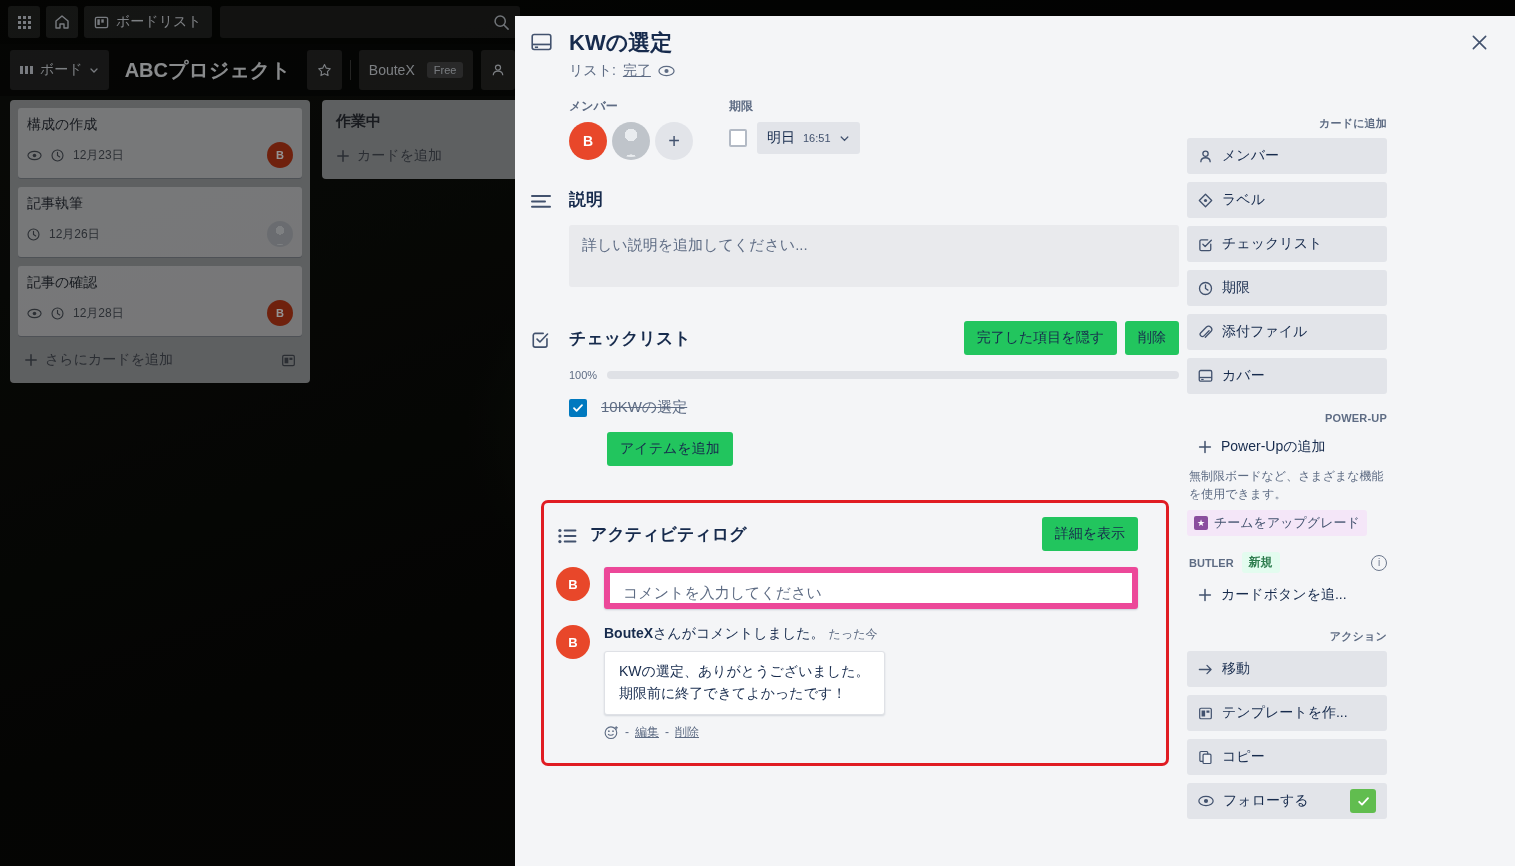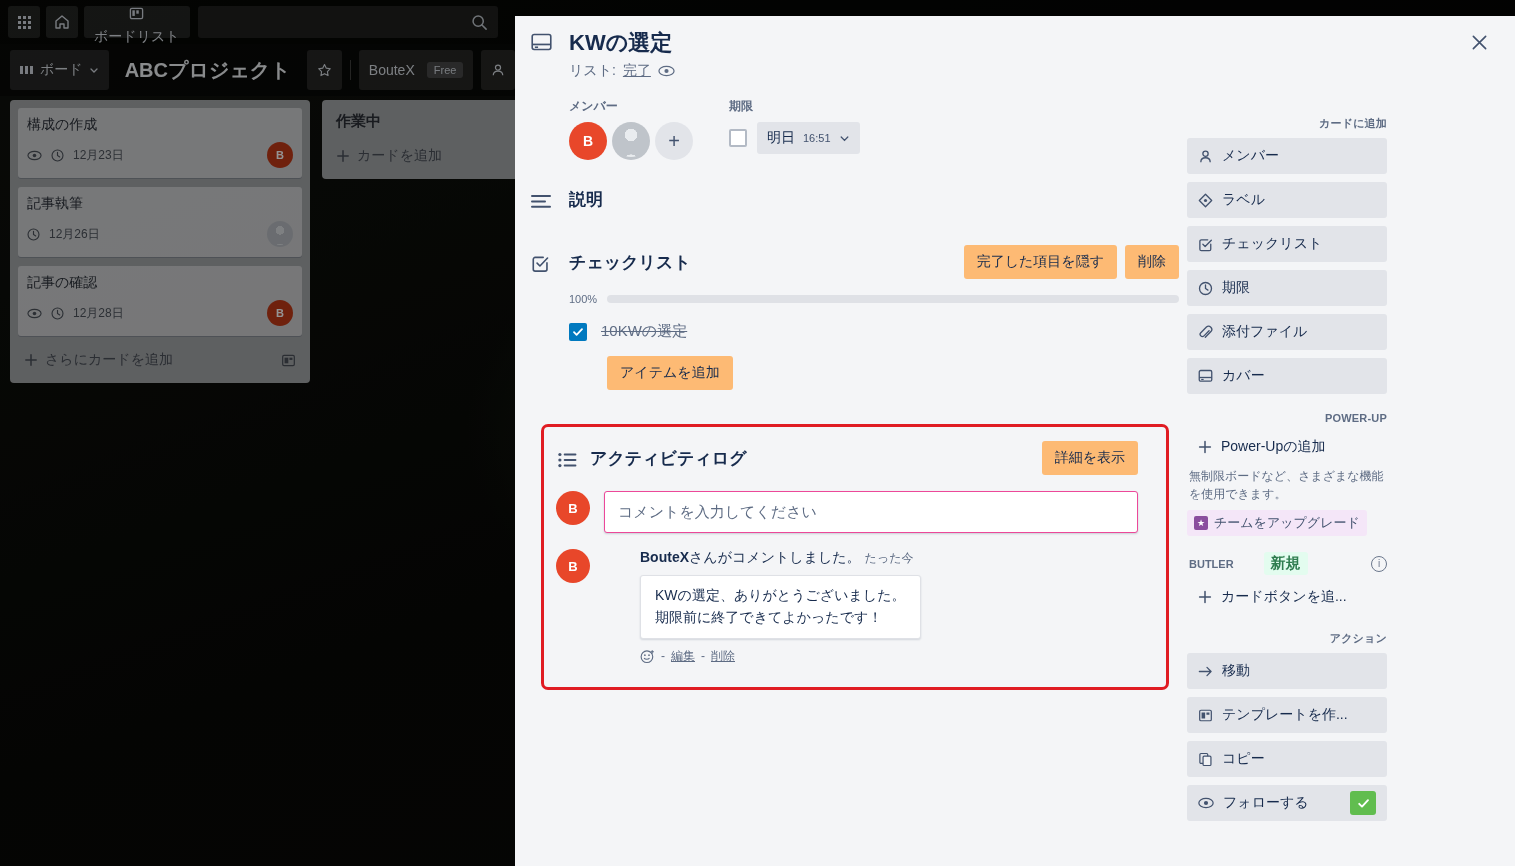--- a/index.html
+++ b/index.html
@@ -30,21 +30,21 @@
   
   #topnav {
     position: absolute; top: 0; left: 0; width: 1515px; height: 44px;
     background: rgba(0,0,0,.55);
     display: flex; align-items: center; padding: 0 8px; gap: 6px;
     z-index: 5;
   }
   .nav-btn {
     height: 32px; border-radius: 3px; background: rgba(255,255,255,.12);
     display: flex; align-items: center; gap: 7px;
-    padding: 0 10px; color: #d8dde3; font-size: 14px; white-space: nowrap; flex-direction: column;
+    padding: 0 10px; color: #d8dde3; font-size: 14px; white-space: nowrap;
   }
   .nav-btn.sq { width: 32px; padding: 0; justify-content: center; }
   #nav-search {
     height: 32px; width: 300px; border-radius: 3px;
     background: rgba(255,255,255,.10);
     display: flex; align-items: center; justify-content: flex-end;
     padding: 0 10px; margin-left: 2px;
   }
   #nav-search .ph { flex: 1; color: #9aa2ab; font-size: 13px; }
   .grid-icon { display: grid; grid-template-columns: repeat(3,3px); gap: 2px; }
@@ -154,21 +154,21 @@
   #due-pill .cv { color: #42526e; font-size: 11px; }
 
   #desc-box {
     margin: 14px 0 0 38px; background: #e9eaed; border-radius: 3px;
     height: 62px; padding: 11px 13px; color: #5e6c84; font-size: 15px;
   }
 
   #checklist-sec { margin-top: 34px; }
   #checklist-sec .sec-head { align-items: center; }
   .btn-grey {
-    background: #fdba74; color: #172b4d; font-size: 14px;
+    background: #22c55e; color: #172b4d; font-size: 14px;
     border-radius: 3px; padding: 8px 13px; white-space: nowrap;
   }
   #cl-progress { display: flex; align-items: center; gap: 10px; margin: 14px 0 0 38px; }
   #cl-pct { font-size: 11px; color: #5e6c84; width: 28px; text-align: right; }
   #cl-bar { flex: 1; height: 8px; border-radius: 4px; background: #dfe1e6; overflow: hidden; }
   #cl-fill { height: 100%; background: #61bd4f; border-radius: 4px; }
   .cl-item { display: flex; align-items: center; gap: 14px; margin: 17px 0 0 38px; }
   .cl-cb {
     width: 18px; height: 18px; border-radius: 2px; background: #0079bf;
     color: #fff; font-size: 13px; display: flex; align-items: center; justify-content: center;
@@ -182,25 +182,25 @@
     padding: 14px 28px 22px 8px;
   }
   #activity-box .sec-head { align-items: center; }
   .act-row { display: flex; gap: 14px; margin-top: 16px; }
   .act-av {
     width: 34px; height: 34px; border-radius: 50%; flex: none;
     background: #e8472a; color: #fff; font-weight: bold; font-size: 13px;
     display: flex; align-items: center; justify-content: center; margin-left: 4px;
   }
   #comment-input {
-    flex: 1; background: #fff; border: 1px solid #ec4899; border-radius: 3px;
+    flex: 1; background: #fff; border: 6px solid #ec4899; border-radius: 3px;
     box-shadow: 0 1px 2px rgba(9,30,66,.18);
     padding: 11px 13px; color: #5e6c84; font-size: 15px; height: 42px;
   }
-  .act-body { flex: 1; margin-left: 36px; }
+  .act-body { flex: 1; }
   .act-meta { font-size: 14px; color: #172b4d; }
   .act-meta b { font-weight: bold; }
   .act-meta .ts { color: #5e6c84; font-size: 12px; margin-left: 4px; }
   .act-comment {
     margin-top: 8px; display: inline-block; background: #fff;
     border: 1px solid #dfe1e6; border-radius: 3px;
     box-shadow: 0 1px 2px rgba(9,30,66,.14);
     padding: 9px 14px; color: #172b4d; font-size: 14px; line-height: 1.55;
   }
   .act-actions { margin-top: 9px; display: flex; align-items: center; gap: 6px; font-size: 12px; color: #5e6c84; }
@@ -222,21 +222,21 @@
     background: #f4e6f8; border-radius: 3px; padding: 4px 7px;
     display: inline-flex; align-items: center; gap: 6px;
     color: #42526e; font-size: 13px; white-space: nowrap;
   }
   #upgrade-pill .badge-ic {
     width: 14px; height: 14px; border-radius: 2px; background: #8a4d9e;
     color: #fff; font-size: 9px; display: flex; align-items: center; justify-content: center;
   }
   #butler-hdr { display: flex; align-items: center; gap: 8px; margin: 16px 0 6px 2px; }
   #butler-hdr .lbl { font-size: 11px; font-weight: bold; color: #5e6c84; }
-  .new-badge { background: #e3fcef; color: #2f7d4f; font-size: 15px; font-weight: bold; padding: 2px 7px; border-radius: 3px; margin-left: 22px; }
+  .new-badge { background: #e3fcef; color: #2f7d4f; font-size: 12px; font-weight: bold; padding: 2px 7px; border-radius: 3px; }
   #butler-info { margin-left: auto; width: 16px; height: 16px; border: 1px solid #6b778c; border-radius: 50%; color: #6b778c; font-size: 10px; display: flex; align-items: center; justify-content: center; }
   .follow-check {
     margin-left: auto; width: 26px; height: 24px; border-radius: 3px;
     background: #61bd4f; color: #fff; font-size: 13px;
     display: flex; align-items: center; justify-content: center;
   }
   svg { display: block; }
 </style>
 </head>
 <body>
@@ -494,20 +494,23 @@
 
       <div class="sec-head" style="margin-top:28px;align-items:center;">
         <span class="row-icon">
           <svg width="20" height="15" viewBox="0 0 20 15">
               <rect x="0" y="1" width="20" height="2" rx="1" fill="#42526e"></rect>
               <rect x="0" y="6.4" width="15" height="2" rx="1" fill="#42526e"></rect>
               <rect x="0" y="11.8" width="20" height="2" rx="1" fill="#42526e"></rect>
             </svg>
         </span>
         <span class="sec-title">説明</span>
+      </div>
+      <div id="desc-box">
+        <span>詳しい説明を追加してください...</span>
       </div>
 
       <div id="checklist-sec">
         <div class="sec-head">
           <span class="row-icon">
             <svg width="19" height="19" viewBox="0 0 20 20">
                 <path d="M16.8 9.4V16a2 2 0 0 1-2 2H4.4a2 2 0 0 1-2-2V5.6a2 2 0 0 1 2-2h8.4" fill="none" stroke="#42526e" stroke-width="1.7" stroke-linecap="round"></path>
                 <path d="M6.4 9.6l3 3 8-8.4" fill="none" stroke="#42526e" stroke-width="1.7" stroke-linecap="round" stroke-linejoin="round"></path>
               </svg>
           </span>

